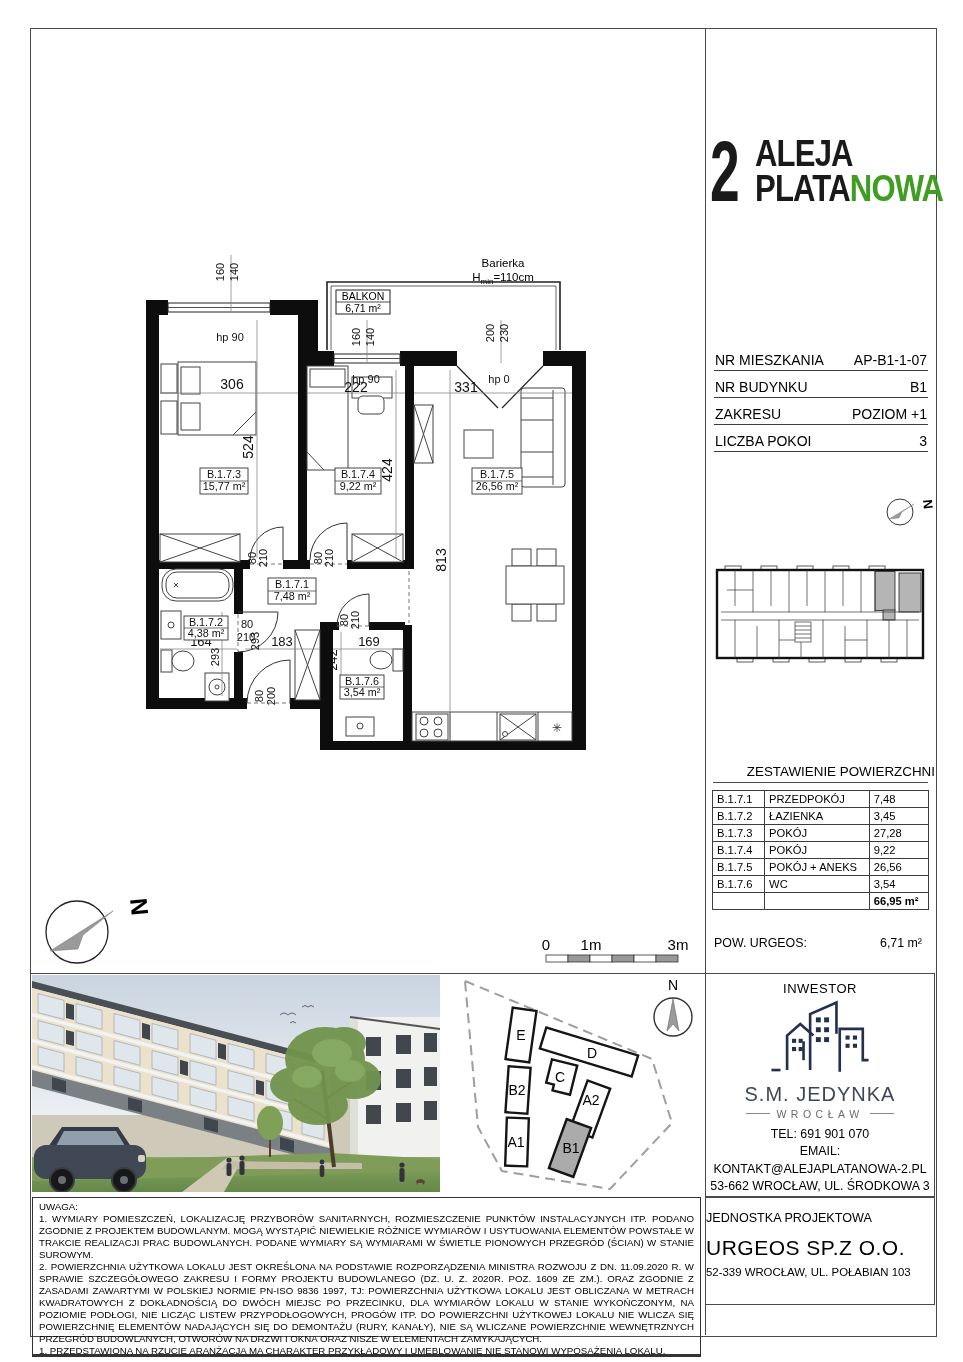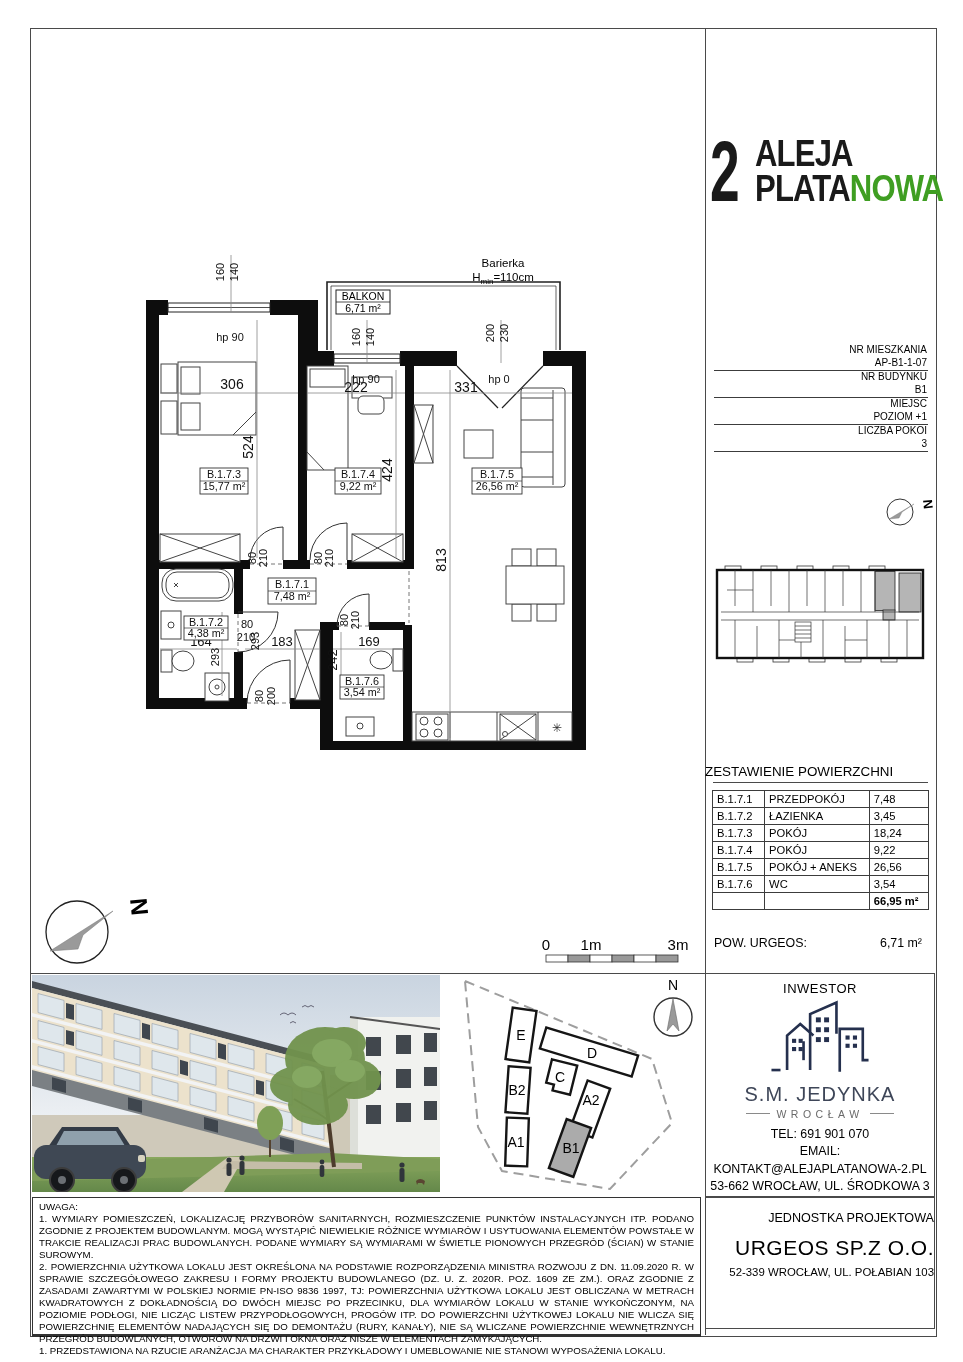--- a/index.html
+++ b/index.html
@@ -13,46 +13,46 @@
   .logo{left:701px;top:124px;width:238px;height:95px;display:flex;align-items:center;}
   .logo-2{font-size:86px;font-weight:700;line-height:.78;transform:scaleX(.62);transform-origin:center;color:#1a1a1a;}
   .logo-sep{width:1px;background:#9a9a9a;height:88px;margin:0 3px;}
   .logo-sep.short{height:92px;}
   .logo-words{display:flex;flex-direction:column;justify-content:center;transform:scaleX(.84);transform-origin:left;}
   .logo-words div{font-size:37px;font-weight:700;line-height:.92;letter-spacing:-1px;color:#1a1a1a;white-space:nowrap;}
   .green{color:#3f9e22;}
   
   .info-rows{left:714px;top:344px;width:214px;}
   .info-row{display:flex;justify-content:space-between;align-items:flex-end;height:24px;
-            border-bottom:1px solid #3c3c3c;font-size:10px;padding:0 1px 2px 1px;flex-direction:column;}
+            border-bottom:1px solid #3c3c3c;font-size:14px;padding:0 1px 2px 1px;}
   
-  .zest-title{left:705px;top:764px;width:230px;text-align:left;font-size:13.4px;}
+  .zest-title{left:705px;top:764px;width:230px;text-align:right;font-size:13.4px;}
   .zest-line{left:713px;top:782px;width:215px;}
   table.area-table{position:absolute;left:712px;top:790px;width:217px;border-collapse:collapse;font-size:11.2px;}
   table.area-table td{border:1px solid #3c3c3c;padding:1px 4px 2px 4px;height:13px;}
   td.c1{width:44px;}td.c2{width:98px;}td.c3{width:53px;}
   .total-cell{font-weight:700;}
   .balc-row{left:714px;top:936px;width:208px;display:flex;justify-content:space-between;font-size:12.4px;}
   
   .inv-box{left:705px;top:973px;width:230px;height:224px;border:1px solid #4a4a4a;box-sizing:border-box;
            display:flex;flex-direction:column;align-items:center;text-align:center;}
   .inv-title{font-size:13px;margin-top:7px;letter-spacing:.5px;}
   .inv-name{font-size:20px;color:#3e4658;letter-spacing:1px;margin-top:1px;}
   .inv-city{display:flex;align-items:center;gap:6px;margin-top:2px;color:#777;}
   .inv-city .dash{width:24px;height:1px;background:#8a8a8a;}
   .inv-city span{font-size:10.5px;letter-spacing:4.5px;color:#6a6a6a;}
   .inv-contact{font-size:12.4px;line-height:1.42;margin-top:6px;}
   
-  .des-box{left:705px;top:1197px;width:230px;height:132px;border:1px solid #4a4a4a;box-sizing:border-box;
-           display:flex;flex-direction:column;align-items:flex-end;text-align:center;}
+  .des-box{left:705px;top:1197px;width:230px;height:108px;border:1px solid #4a4a4a;box-sizing:border-box;
+           display:flex;flex-direction:column;align-items:flex-start;text-align:center;}
   .des-title{font-size:12.6px;margin-top:13px;}
   .des-name{font-size:21px;margin-top:11px;letter-spacing:.5px;}
   .des-addr{font-size:11.4px;margin-top:6px;}
   
-  .notes-box{left:32px;top:1197px;width:669px;height:140px;border:1px solid #333;border-bottom-width:3px;
+  .notes-box{left:32px;top:1197px;width:669px;height:160px;border:1px solid #333;border-bottom-width:3px;
              box-sizing:border-box;padding:3px 6px;font-size:9.7px;line-height:1.235;text-align:justify;}
   .notes-box p{margin:0;}
   svg text{font-family:"Liberation Sans",sans-serif;}
 </style>
 </head>
 <body>
 
 <div class="page">
 
   <div class="abs frame"></div>
@@ -378,21 +378,21 @@
   <div class="abs info-rows">
     <div class="info-row">
       <span>NR MIESZKANIA</span>
       <span>AP-B1-1-07</span>
       </div>
     <div class="info-row">
       <span>NR BUDYNKU</span>
       <span>B1</span>
       </div>
     <div class="info-row">
-      <span>MIEJSC</span>
+      <span>ZAKRESU</span>
       <span>POZIOM +1</span>
       </div>
     <div class="info-row">
       <span>LICZBA POKOI</span>
       <span>3</span>
       </div>
   </div>
 
   <svg class="abs" style="left:705px;top:460px;" width="230" height="230" viewBox="0 0 230 230">
     <g>
@@ -464,21 +464,21 @@
           <td class="c3">7,48</td>
         </tr>
     <tr>
           <td class="c1">B.1.7.2</td>
           <td class="c2">ŁAZIENKA</td>
           <td class="c3">3,45</td>
         </tr>
     <tr>
           <td class="c1">B.1.7.3</td>
           <td class="c2">POKÓJ</td>
-          <td class="c3">18,24</td>
+          <td class="c3">27,28</td>
         </tr>
     <tr>
           <td class="c1">B.1.7.4</td>
           <td class="c2">POKÓJ</td>
           <td class="c3">9,22</td>
         </tr>
     <tr>
           <td class="c1">B.1.7.5</td>
           <td class="c2">POKÓJ + ANEKS</td>
           <td class="c3">26,56</td>

